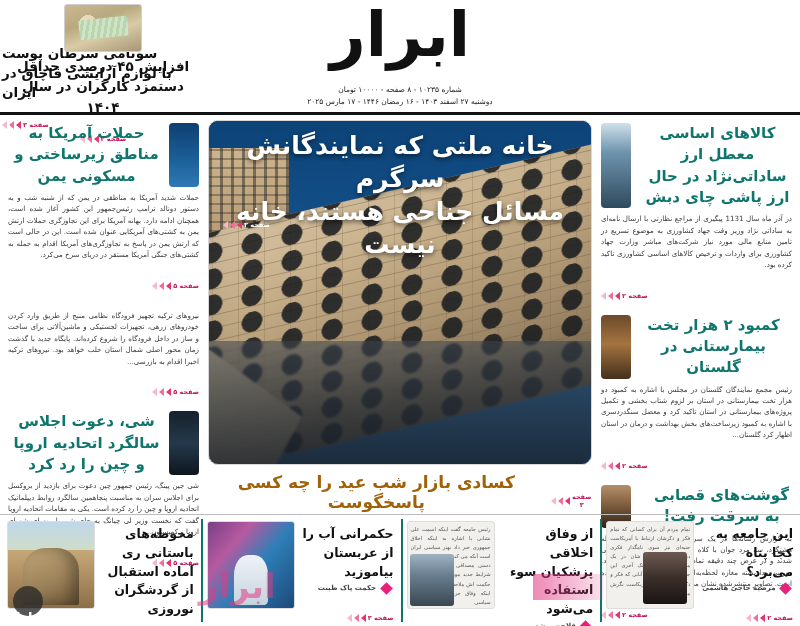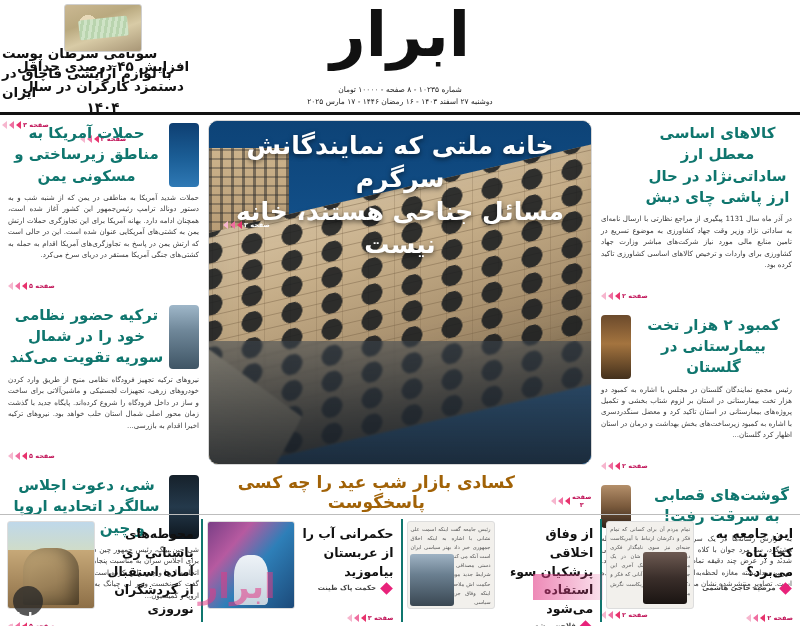--- a/index.html
+++ b/index.html
@@ -62,21 +62,21 @@
 
   .art { padding: 3px 4px 2px 4px; }
   .art h2 {
     font-size: 15px; font-weight: bold; line-height: 1.42; color: #0f766e; text-align: center;
     letter-spacing: -0.2px;
   }
   .art p.body-text {
     font-size: 7.1px; line-height: 1.62; color: #3a3a3a; text-align: justify;
     margin-top: 5px; direction: rtl;
   }
-  .art .pgwrap { text-align: left; margin-top: 3px; }
+  .art .pgwrap { text-align: right; margin-top: 3px; }
   .art .pgwrap.lft { text-align: left; }
   .hr-thin { height: 1px; background: #c9c9c9; margin: 4px 2px; }
 
   .col-right .art-row { display: flex; gap: 4px; align-items: stretch; }
   .photo-tall-blue {
     width: 30px; flex: none; border-radius: 4px;
     background: linear-gradient(180deg, #0e3f72 0%, #1b5e96 55%, #2f79b5 100%);
   }
   .photo-tall-stone {
     width: 30px; flex: none; border-radius: 4px;
@@ -258,21 +258,21 @@
       </div>
     </div>
   </div>
 
   <div class="rule"></div>
 
   <div class="body">
 
     <div class="col col-left">
       <div class="art">
-        <div style="display:flex; gap:12px;align-items:flex-end;">
+        <div style="display:flex; gap:12px;">
           <div style="flex:1;">
             <h2>کالاهای اساسی معطل ارز ساداتی‌نژاد در حال ارز پاشی چای دبش</h2>
           </div>
           <div class="photo-tall-a"></div>
         </div>
         <p class="body-text">در آذر ماه سال 1131 پیگیری از مراجع نظارتی با ارسال نامه‌ای به ساداتی نژاد وزیر وقت جهاد کشاورزی به موضوع تسریع در تامین منابع مالی مورد نیاز شرکت‌های مباشر وزارت جهاد کشاورزی برای واردات و ترخیص کالاهای اساسی کشاورزی تاکید کرده بود.</p>
         <div class="pgwrap lft">
           <span class="pgmark">
             <span class="lbl">صفحه ۲</span>
             <span class="chev c1"></span>
@@ -374,26 +374,20 @@
             <span class="chev c1"></span>
             <span class="chev c2"></span>
             <span class="chev c3"></span>
           </span>
         </div>
       </div>
 
       <div class="hr-thin"></div>
 
       <div class="art">
-        <div class="art-row">
-          <div class="photo-tall-stone"></div>
-          <div style="flex:1;">
-            <h2>ترکیه حضور نظامی خود را در شمال سوریه تقویت می‌کند</h2>
-          </div>
-        </div>
         <p class="body-text">نیروهای ترکیه تجهیز فرودگاه نظامی منبج از طریق وارد کردن خودروهای زرهی، تجهیزات لجستیکی و ماشین‌آلاتی برای ساخت و ساز در داخل فرودگاه را شروع کرده‌اند. پایگاه جدید با گذشت زمان محور اصلی شمال استان حلب خواهد بود. نیروهای ترکیه اخیرا اقدام به بازرسی...</p>
         <div class="pgwrap">
           <span class="pgmark">
             <span class="lbl">صفحه ۵</span>
             <span class="chev c1"></span>
             <span class="chev c2"></span>
             <span class="chev c3"></span>
           </span>
         </div>
       </div>

